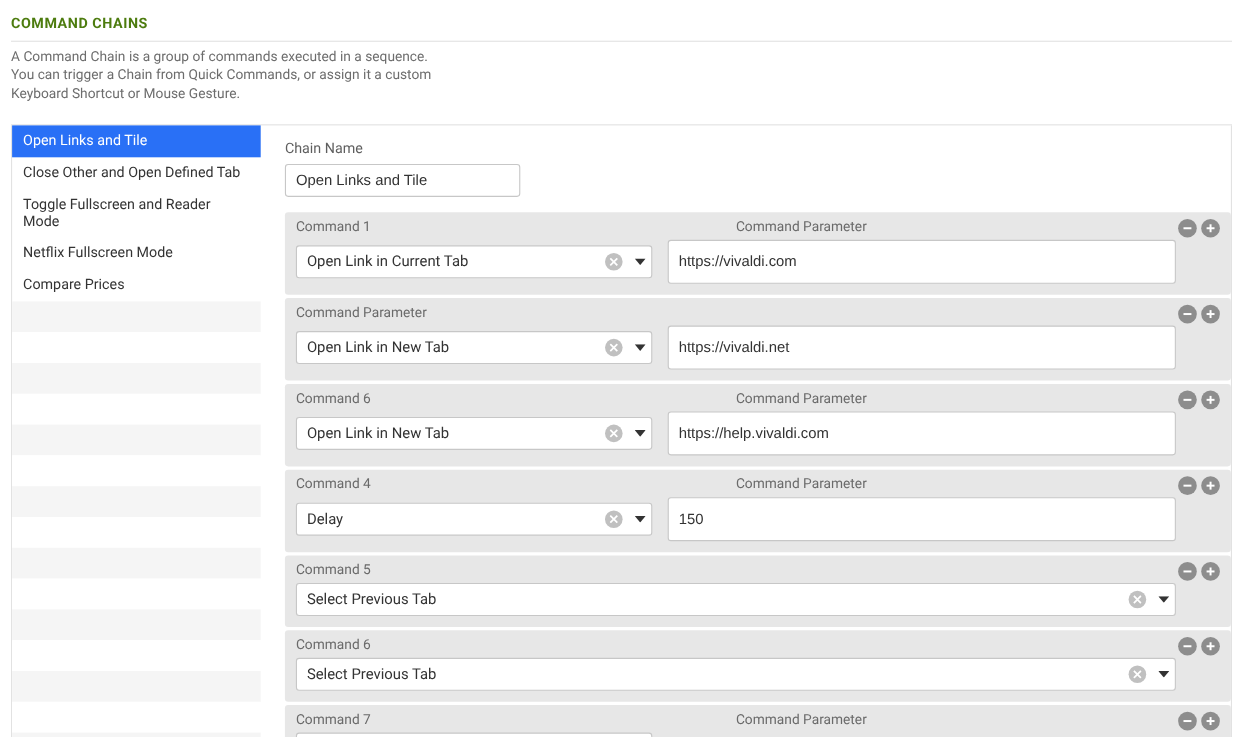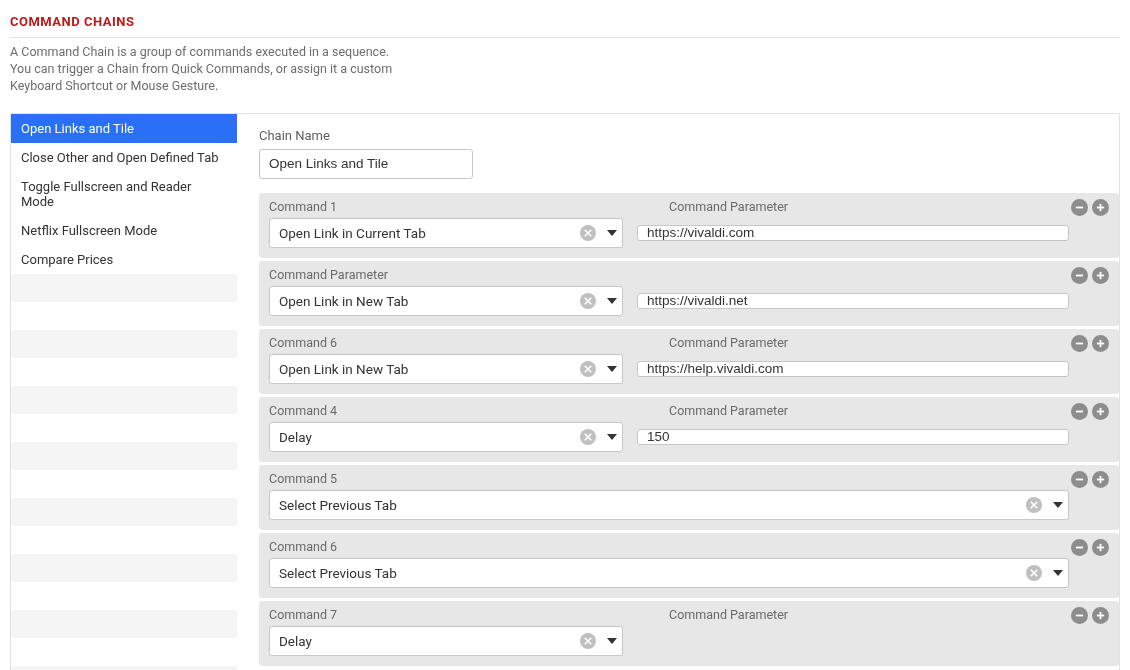--- a/index.html
+++ b/index.html
@@ -9,21 +9,21 @@
     font-size: 13px;
     color: #333;
     background: #fff;
     width: 1130px;
   }
   .page { padding: 8px 10px 0 10px; }
   .heading {
     font-weight: 700;
     font-size: 13px;
     letter-spacing: 0.5px;
-    color: #b91c1c;
+    color: #4d7c0f;
     margin: 6px 0 8px 0;
   }
   .hr {
     border: none;
     border-top: 1px solid #e2e2e2;
     margin: 0 0 6px 0;
   }
   .intro {
     color: #6d6d6d;
     font-size: 12.5px;
@@ -98,21 +98,21 @@
   .cmd-lbl.param { flex: 1; }
   .cmd-row { display: flex; gap: 14px; align-items: center; }
   .combo {
     display: flex;
     align-items: center;
     height: 30px;
     background: #fff;
     border: 1px solid #c7c7c7;
     border-radius: 3px;
   }
-  .combo.cmd-combo { width: 354px; }
+  .combo.cmd-combo { width: 324px; }
   .combo .combo-text {
     flex: 1;
     padding: 0 9px;
     font-size: 13.5px;
     color: #333;
   }
   .combo .clear {
     width: 16px; height: 16px;
     border-radius: 50%;
     background: #c0c0c0;
@@ -125,21 +125,21 @@
   .combo .caret {
     width: 20px;
     display: flex; align-items: center; justify-content: center;
     color: #555;
     cursor: pointer;
     user-select: none;
   }
   .caret svg { width: 10px; height: 6px; }
   .param-input {
     flex: 1;
-    height: 16px;
+    height: 40px;
     border: 1px solid #c7c7c7;
     border-radius: 3px;
     padding: 0 9px;
     font-size: 13.5px;
     color: #333;
     width: 100%;
   }
   .param-wrap { flex: 1; margin-right: 40px; }
 
   .actions {

